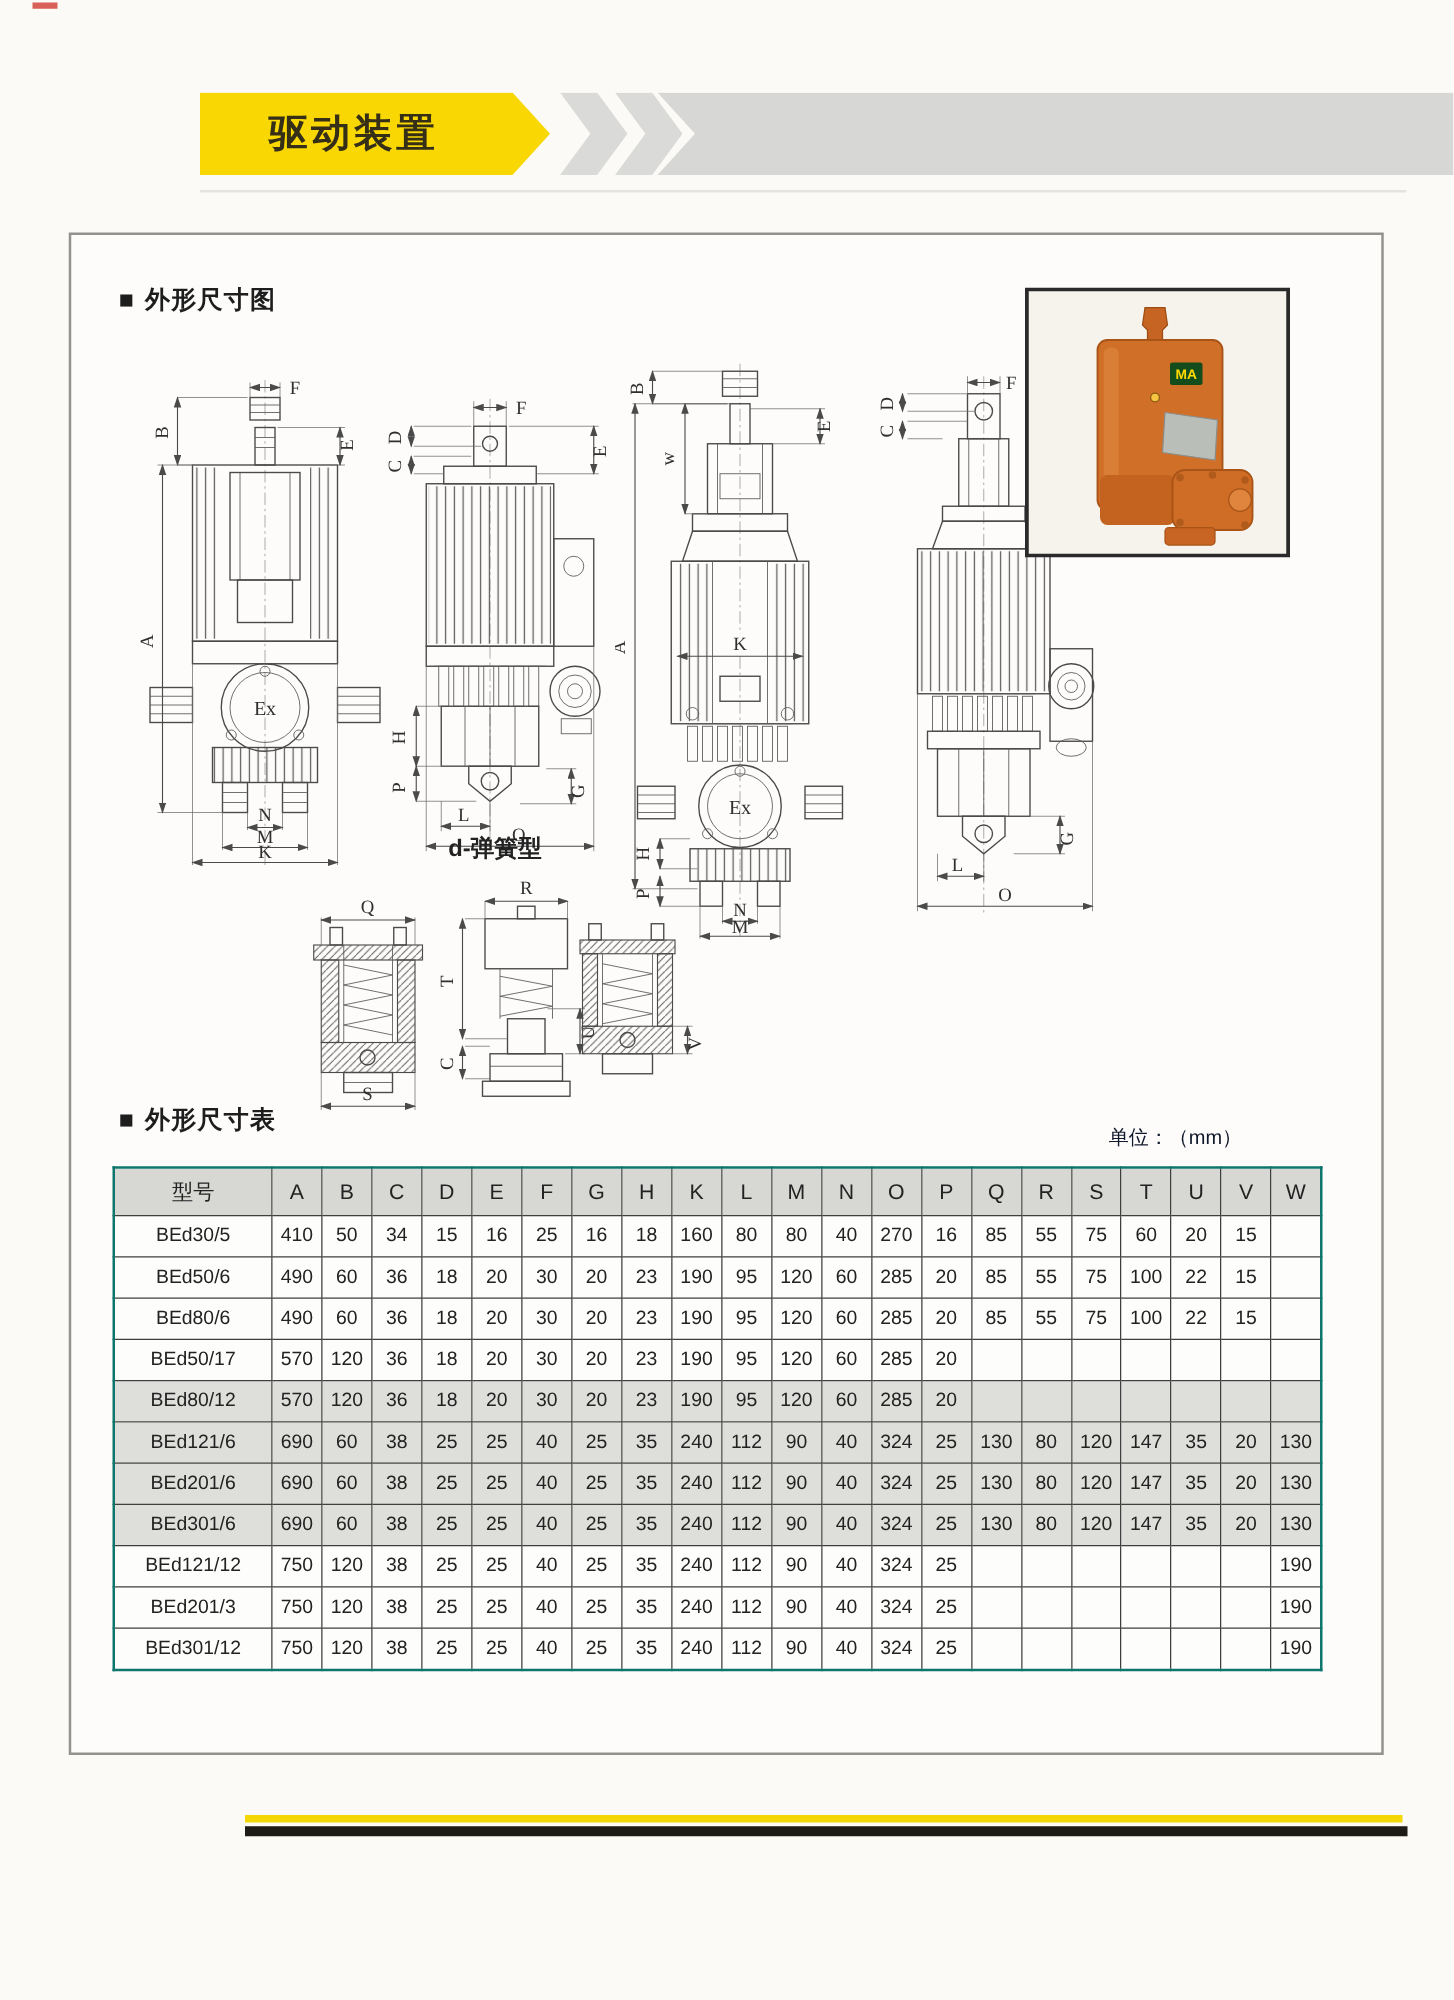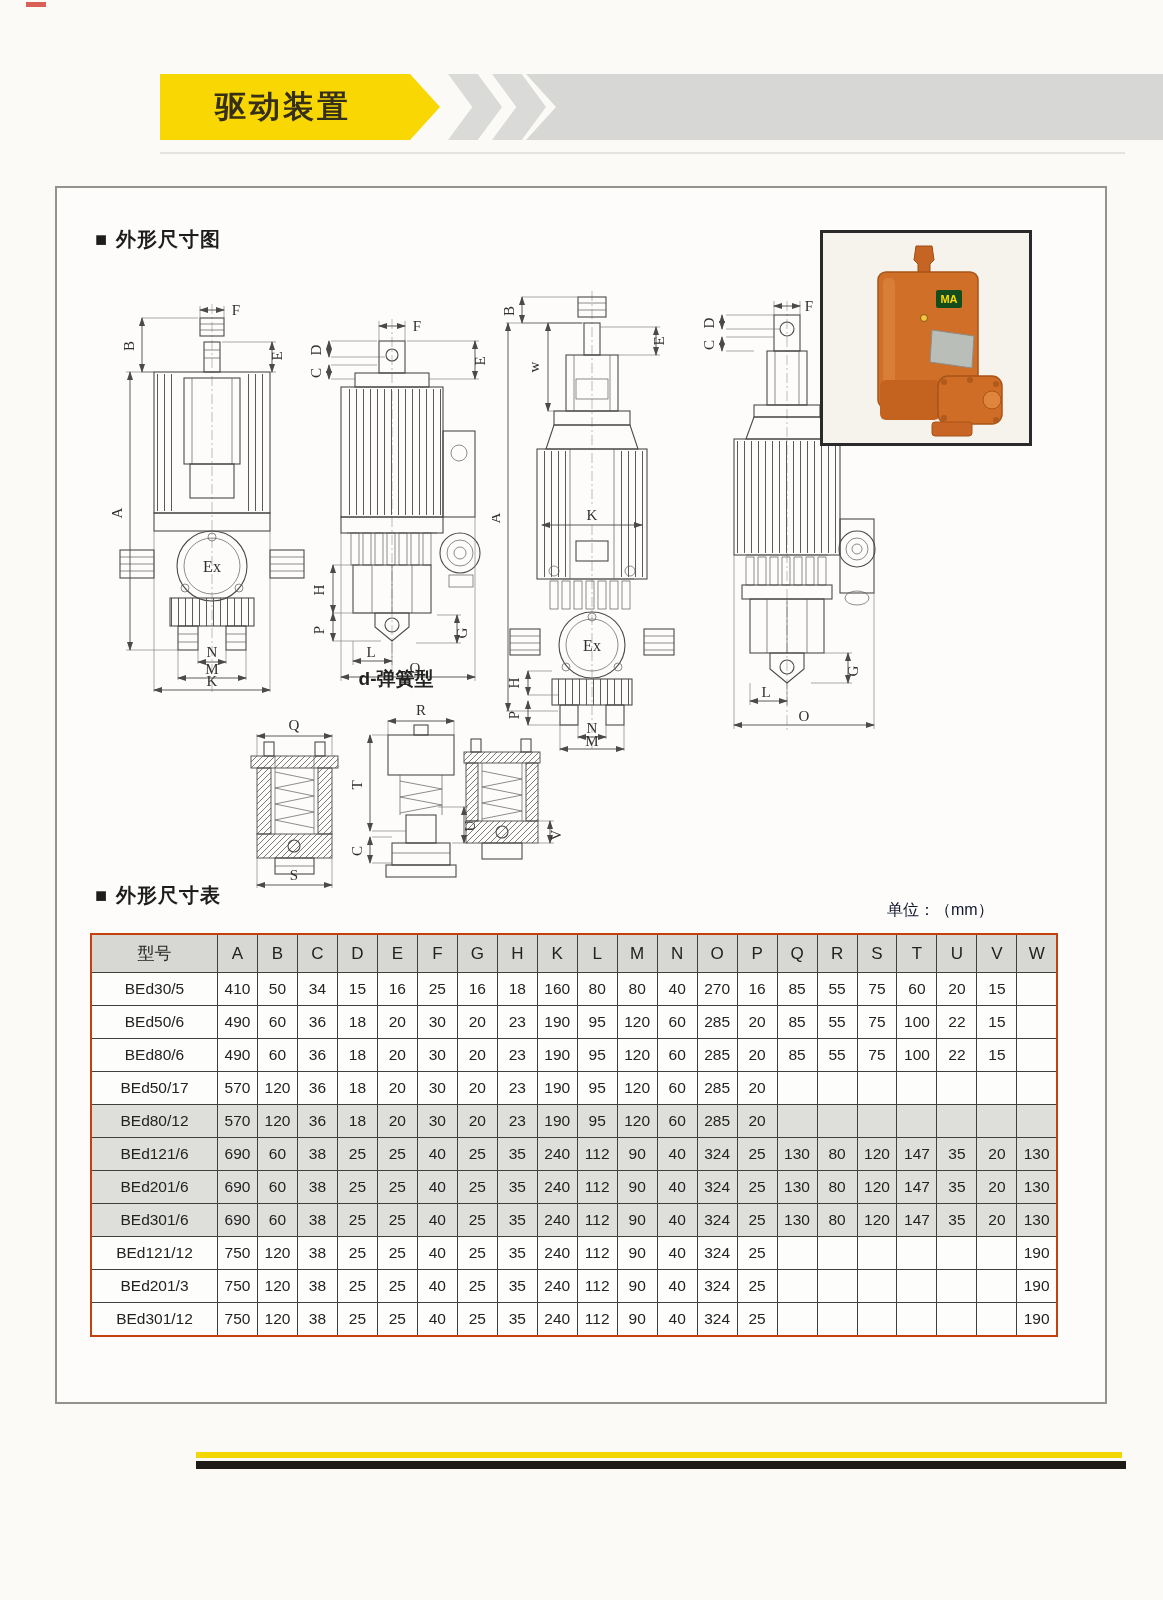--- a/index.html
+++ b/index.html
@@ -40,21 +40,21 @@
   text.exm{fill:#2f2f2f;font-size:16px;font-family:"Liberation Serif","DejaVu Serif",serif;text-anchor:middle;}
   
   .dims-table-wrap{position:absolute;left:33px;top:745px;}
   table.dims{border-collapse:collapse;table-layout:fixed;width:968px;background:#fdfdfb;}
   table.dims th,table.dims td{border:1px solid #3f3f3f;text-align:center;padding:0;
         font-size:15.5px;color:#222;overflow:hidden;white-space:nowrap;}
   table.dims th{height:37px;background:#d7d7d4;font-weight:normal;font-size:17px;}
   table.dims td{height:32px;}
   table.dims th:first-child{width:125px;}
   table.dims tr.shaded td{background:#dededb;}
-  table.dims{border:2px solid #c2410c;}
+  table.dims{border:2px solid #0f766e;}
   
   .stripe-yellow{position:absolute;left:196px;top:1452px;width:926px;height:6px;background:#f2d704;}
   .stripe-black{position:absolute;left:196px;top:1461px;width:930px;height:8px;background:#1e1a15;}
 </style>
 </head>
 <body>
 
 <div class="page">
 
   <svg width="0" height="0" style="position:absolute">

